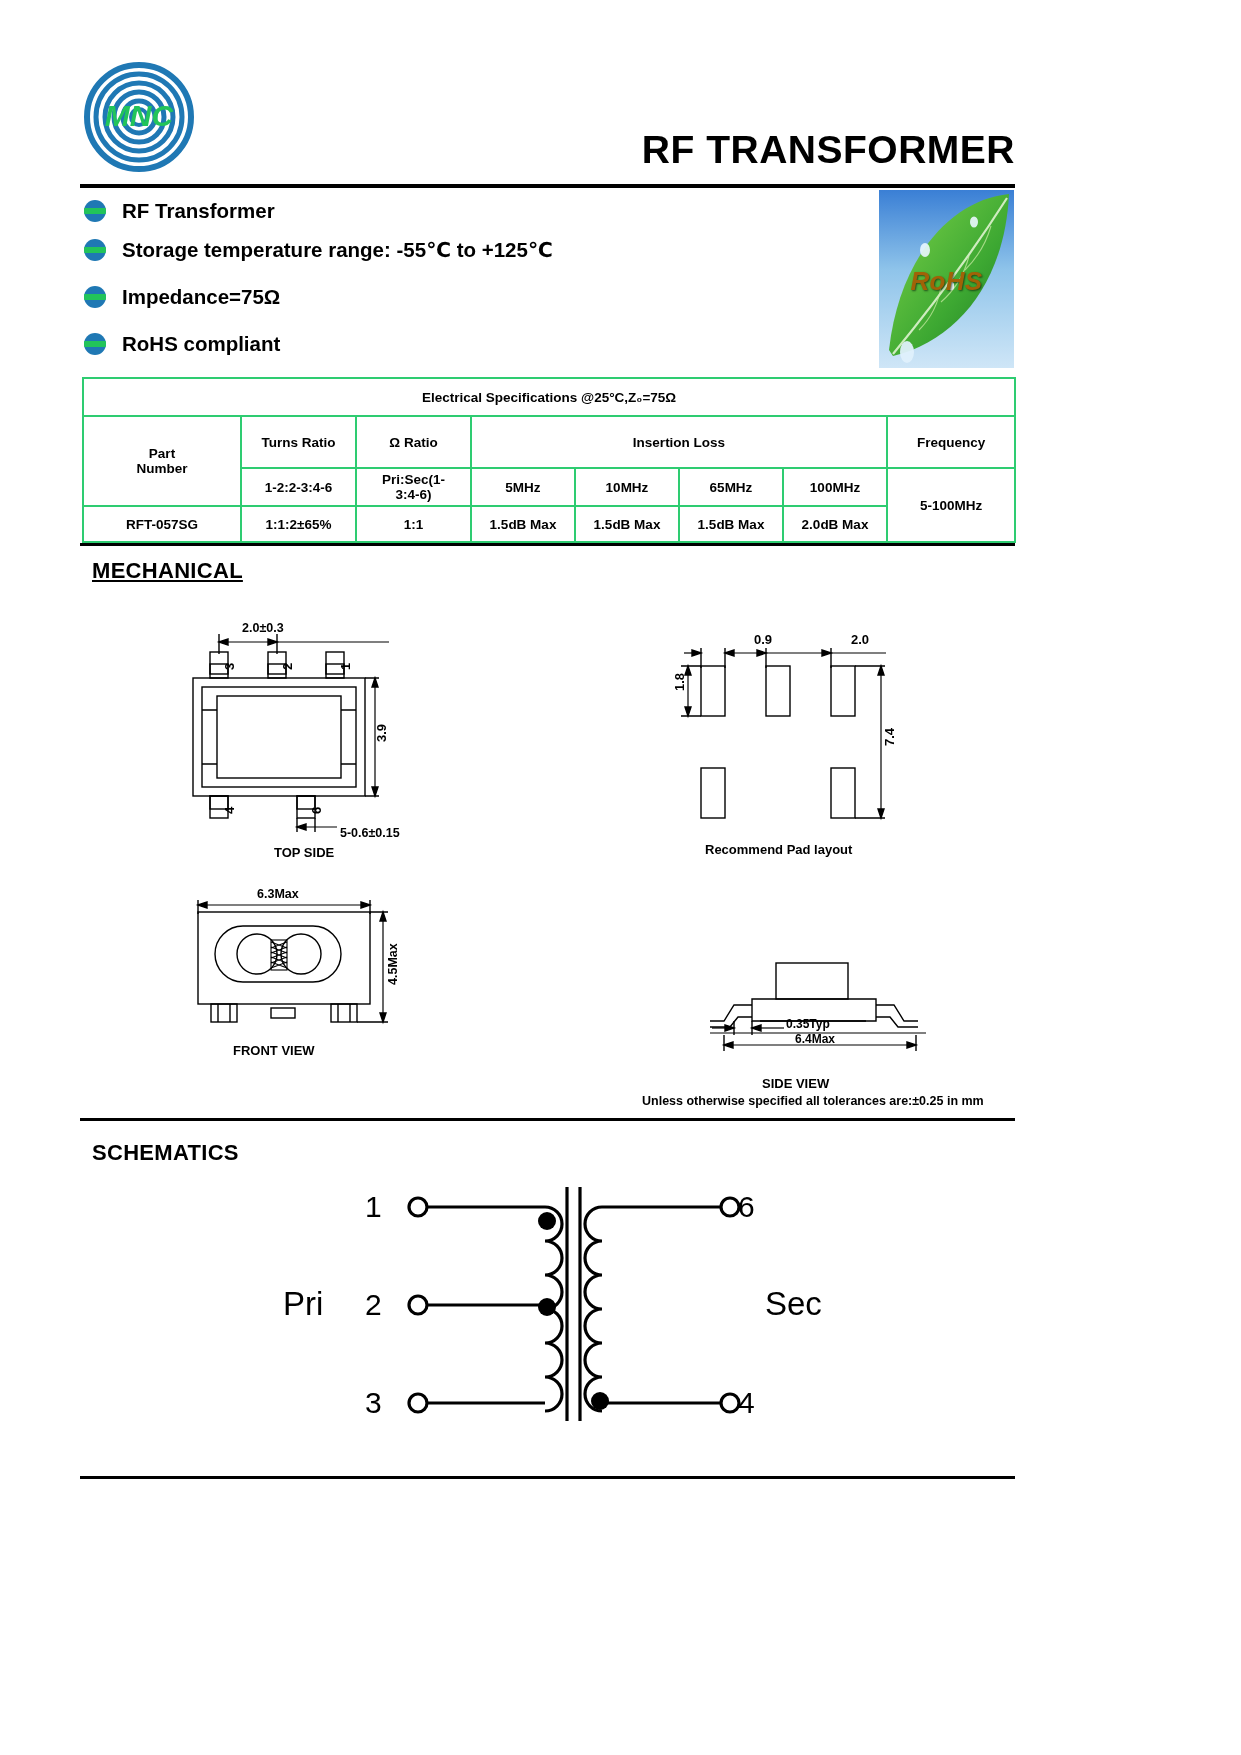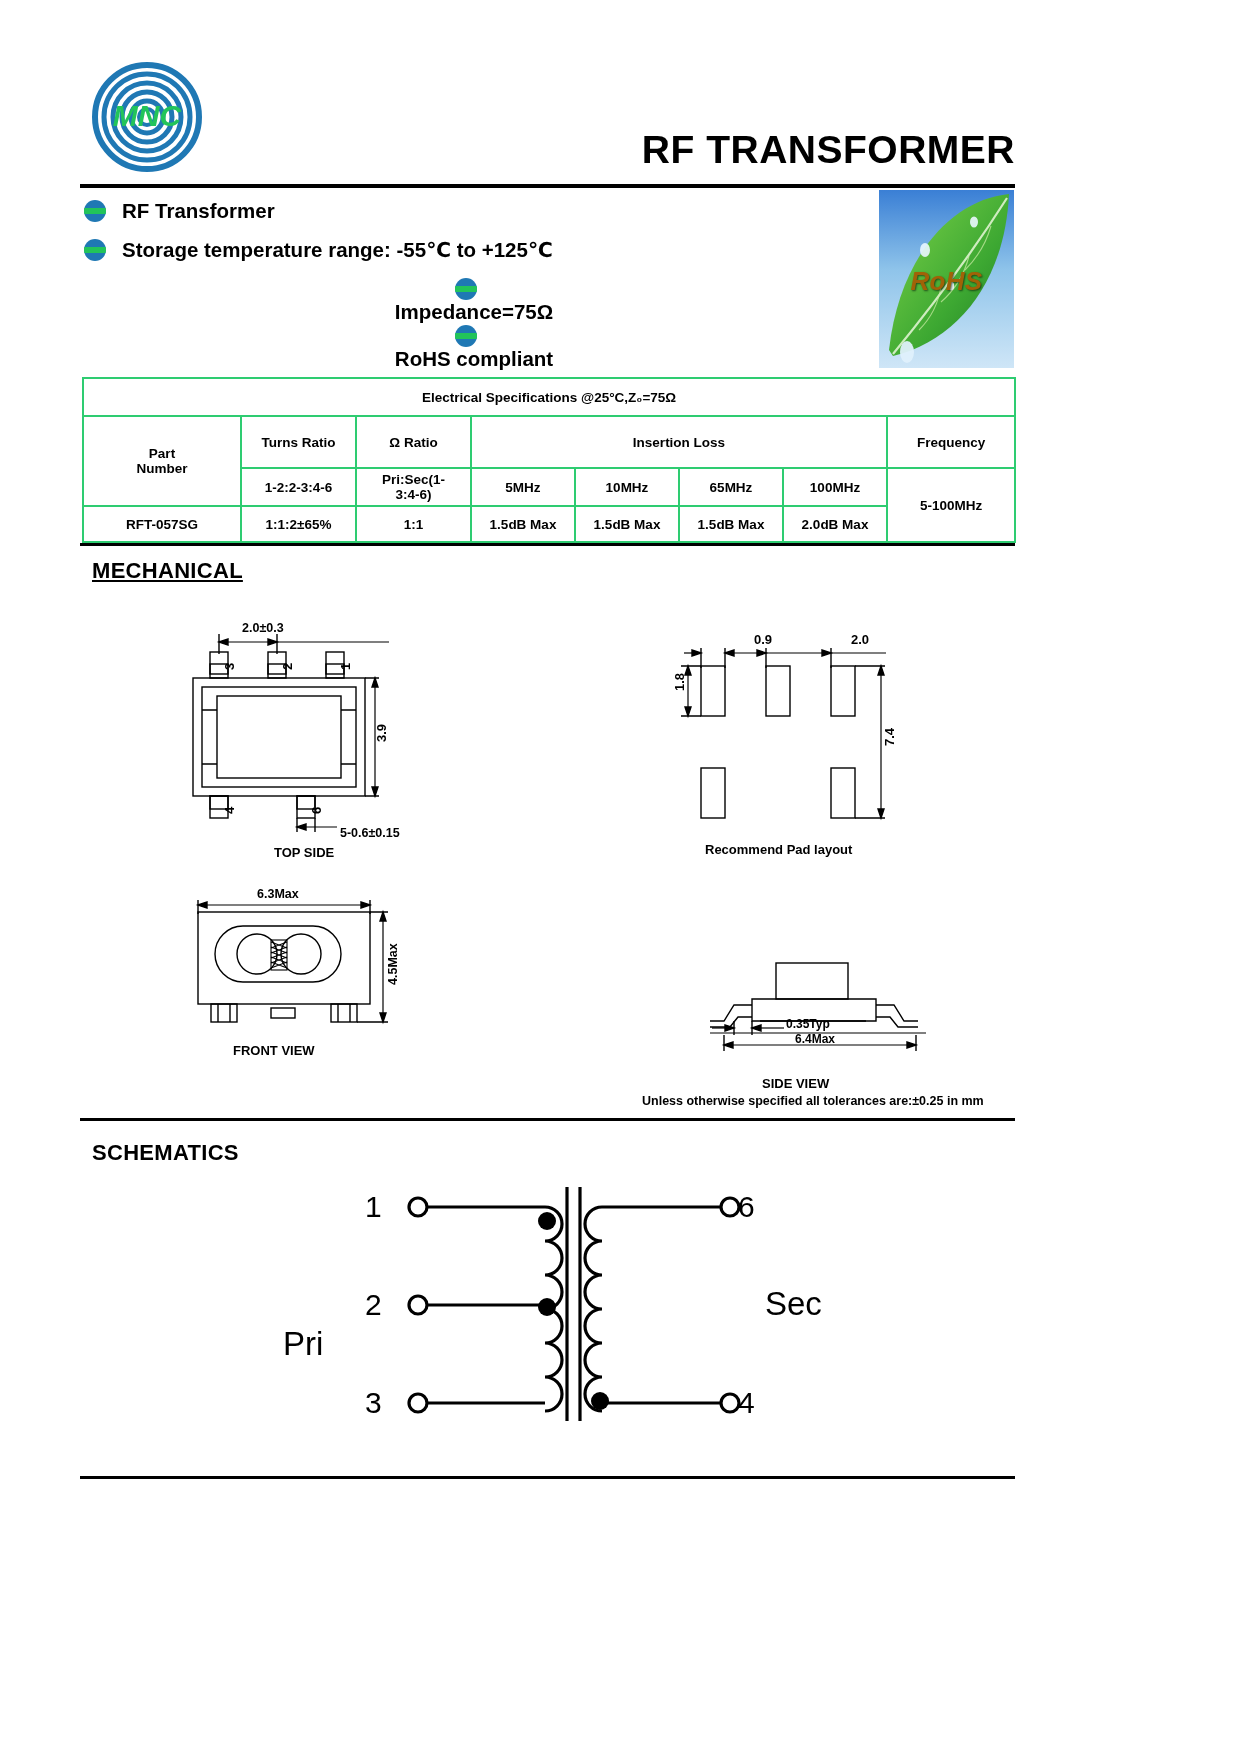--- a/index.html
+++ b/index.html
@@ -1,34 +1,34 @@
 <!DOCTYPE html>
 <html><head>
 <meta charset="utf-8">
 <style>
   html,body{margin:0;padding:0;background:#fff;}
   body{width:1241px;height:1755px;position:relative;
        font-family:"Liberation Sans","DejaVu Sans",sans-serif;color:#000;}
   .page{position:absolute;left:0;top:0;width:1241px;height:1755px;}
 
   
-  .logo-wrap{position:absolute;left:92px;top:62px;width:110px;height:110px;}
+  .logo-wrap{position:absolute;left:84px;top:62px;width:110px;height:110px;}
   .logo-wrap svg{display:block;}
   .doc-title{position:absolute;left:0;top:128px;width:1015px;text-align:right;
       font-size:39px;font-weight:bold;letter-spacing:.5px;}
   .rule-top{position:absolute;left:80px;top:184px;width:935px;height:4px;background:#000;}
 
   
   .bullets{position:absolute;left:84px;top:192px;width:780px;}
   .b-row{display:flex;align-items:center;height:38px;margin-bottom:1px;}
   .b-dot{width:22px;height:22px;border-radius:50%;flex:0 0 auto;margin-right:16px;
      background:#1f78b4;position:relative;overflow:hidden;}
   .b-dot::after{content:"";position:absolute;left:0;top:8px;width:22px;height:6px;background:#22c45a;}
   .b-txt{font-size:20.5px;font-weight:bold;white-space:nowrap;}
-  .b-row.gap{margin-top:9px;flex-direction:column;}
+  .b-row.gap{margin-top:9px;}
 
   
   .rohs{position:absolute;left:879px;top:190px;width:135px;height:178px;overflow:hidden;}
   .rohs-txt{position:absolute;left:0;top:76px;width:135px;text-align:center;
       font-size:26px;font-weight:bold;font-style:italic;color:#a16207;
       text-shadow:1px 1px 2px rgba(0,0,0,.55);letter-spacing:.3px;}
 
   
   table.spec{position:absolute;left:82px;top:377px;width:932px;border-collapse:collapse;
       table-layout:fixed;}
@@ -369,18 +369,18 @@
       <circle cx="210" cy="216" r="9" fill="#000"></circle>
     </svg>
   </div>
 
   <div class="schem-num" style="left:365px;top:1190px;">1</div>
   <div class="schem-num" style="left:365px;top:1288px;">2</div>
   <div class="schem-num" style="left:365px;top:1386px;">3</div>
   <div class="schem-num" style="left:738px;top:1190px;">6</div>
   <div class="schem-num" style="left:738px;top:1386px;">4</div>
 
-  <div class="schem-side" style="left:283px;top:1285px;margin-top:40px;">Pri</div>
+  <div class="schem-side" style="left:283px;top:1285px;">Pri</div>
   <div class="schem-side" style="left:765px;top:1285px;">Sec</div>
 
   <div class="rule" style="left:80px;top:1476px;width:935px;"></div>
 
 </div>
 
 </body></html>

